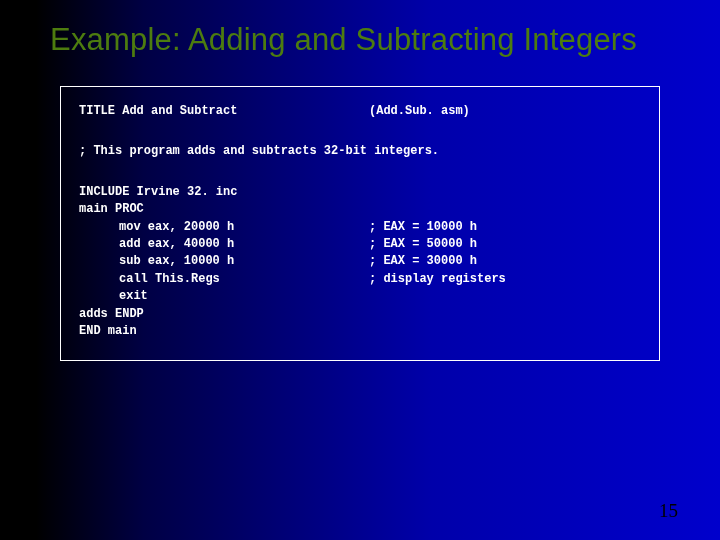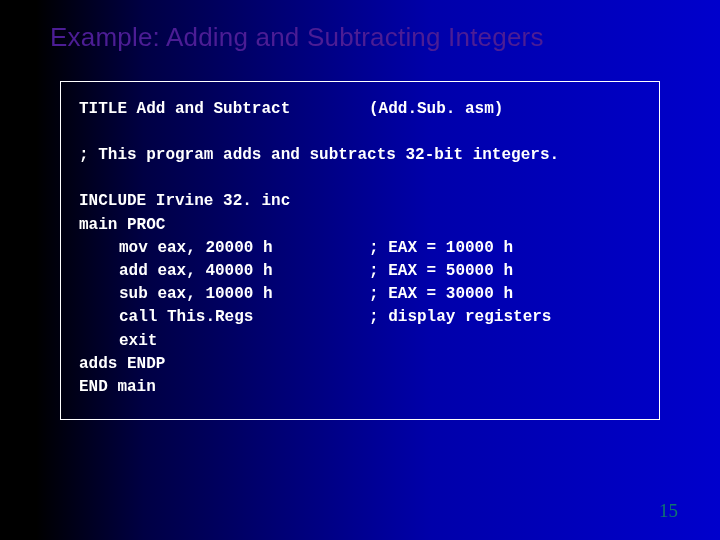--- a/index.html
+++ b/index.html
@@ -3,32 +3,32 @@
 <meta charset="utf-8">
 <style>
   * { margin: 0; padding: 0; box-sizing: border-box; }
   html, body { width: 720px; height: 540px; overflow: hidden; }
   body {
     background: linear-gradient(to right, #000000 0%, #000000 5%, #000044 20%, #0000aa 60%, #0000cc 100%);
     font-family: Arial, Helvetica, sans-serif;
     position: relative;
   }
   .title {
-    color: #4c1d95;
-    font-size: 26px;
+    color: #4d7c0f;
+    font-size: 31px;
     font-weight: normal;
     padding: 22px 0 0 50px;
     letter-spacing: 0.2px;
   }
   .code-box {
     margin: 28px 60px 0 60px;
     border: 1px solid #ffffff;
     padding: 16px 18px 20px 18px;
     font-family: "Courier New", Courier, monospace;
-    font-size: 16px;
+    font-size: 12px;
     font-weight: bold;
     color: #ffffff;
     line-height: 1.45;
   }
   .code-row {
     display: flex;
     white-space: pre;
   }
   .left-col {
     width: 290px;
@@ -40,21 +40,21 @@
   .spacer {
     height: 23px;
   }
   .indent {
     padding-left: 40px;
   }
   .page-num {
     position: absolute;
     bottom: 18px;
     right: 42px;
-    color: #0f766e;
+    color: #000000;
     font-family: "Times New Roman", serif;
     font-size: 19px;
     margin-top: 32px;
   }
 </style>
 </head>
 <body>
 
 <div class="title">Example: Adding and Subtracting Integers</div>
 

